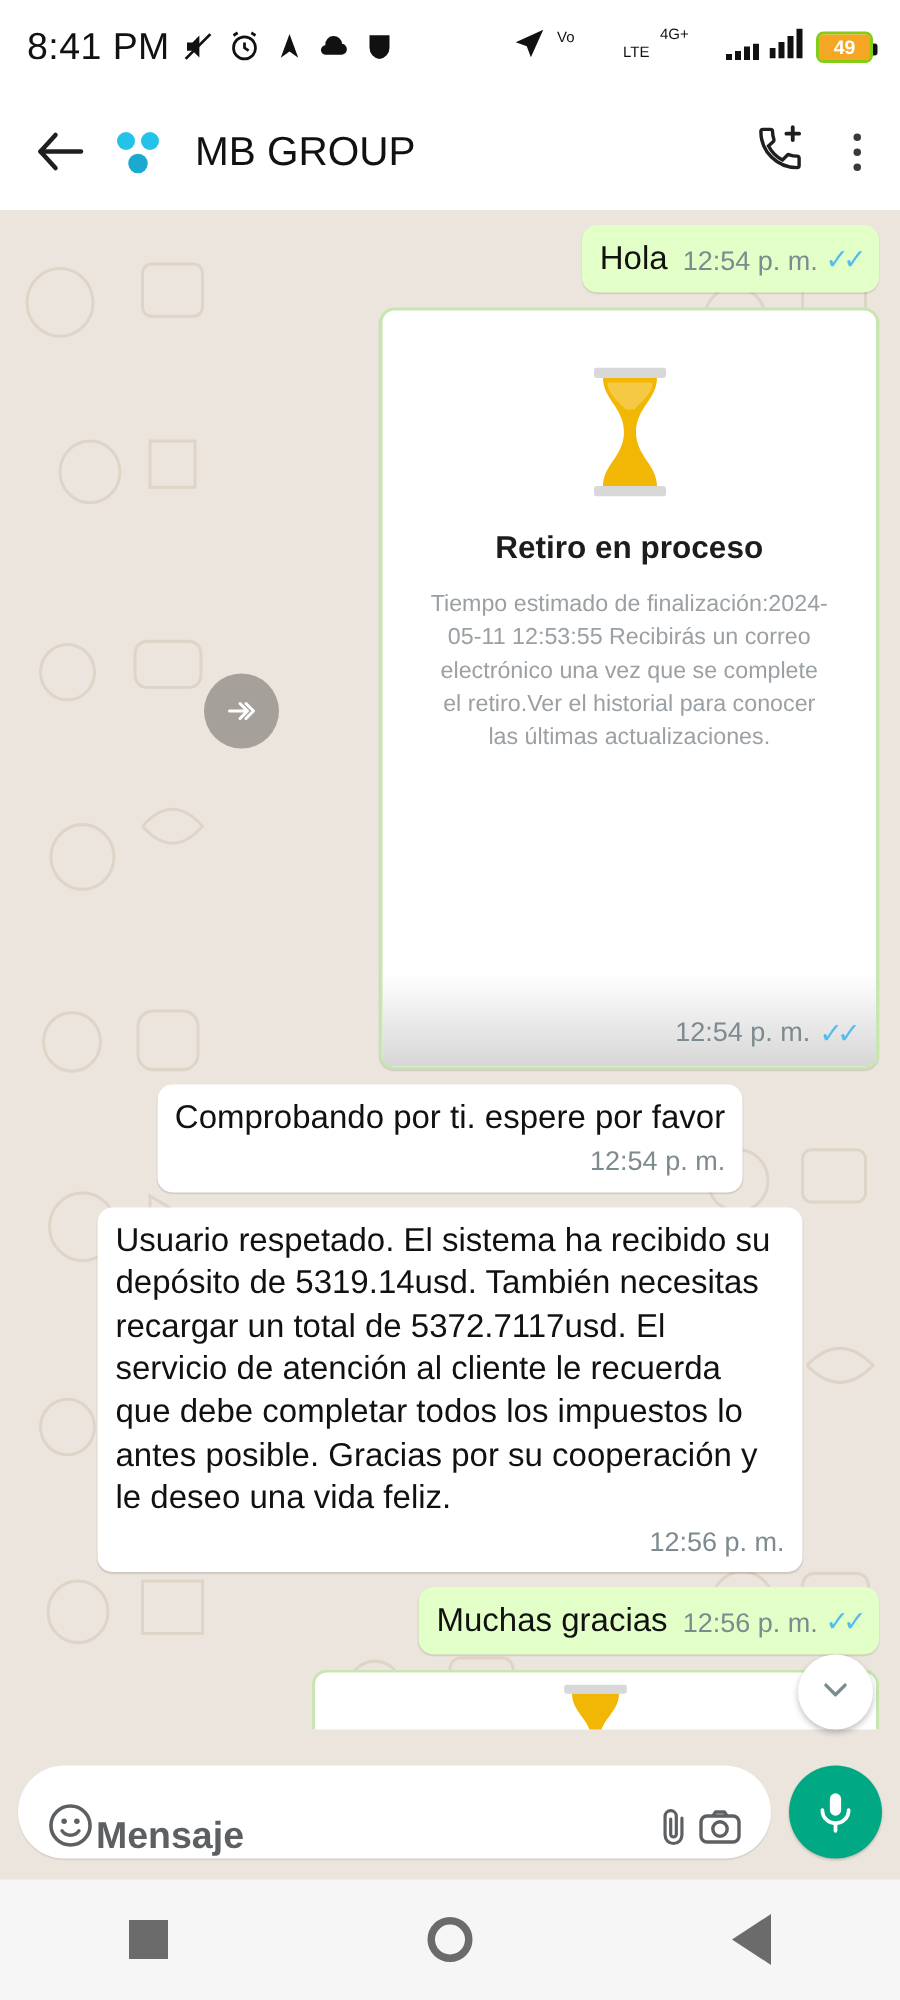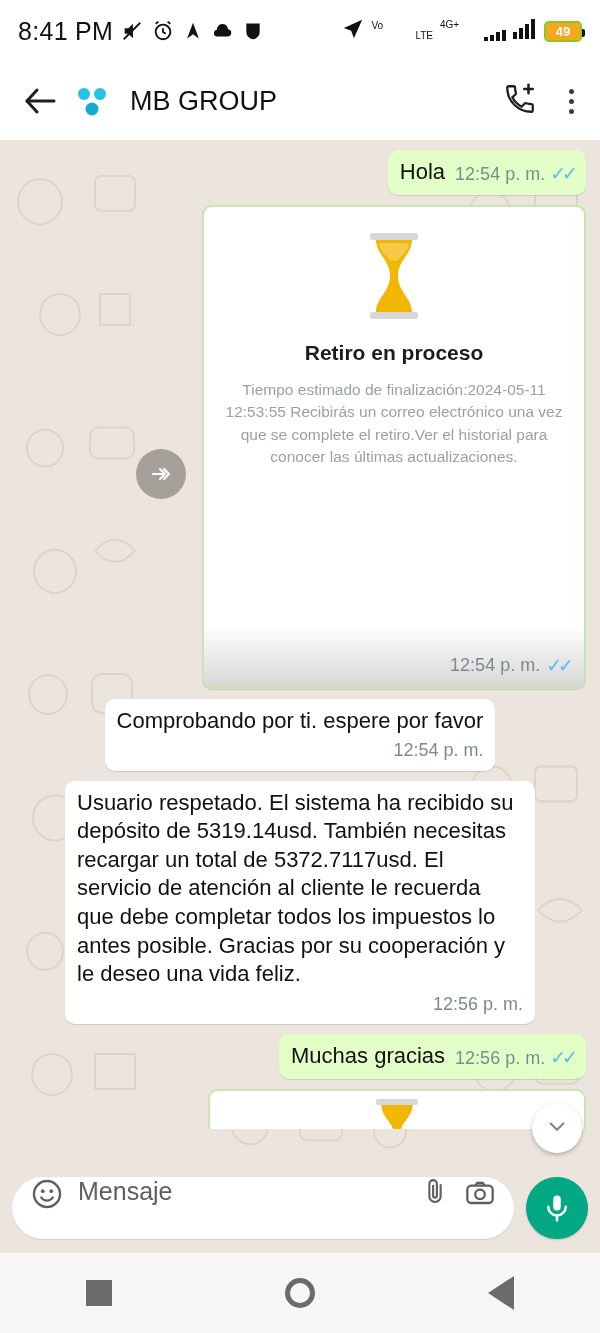--- a/index.html
+++ b/index.html
@@ -117,25 +117,25 @@
   .msg-text { flex: 1 1 auto; }
   .meta {
     display: inline-flex; align-items: center; gap: 5px;
     font-size: 18px; color: #7d8a8f; white-space: nowrap;
   }
   .ticks { color: #53bdeb; font-size: 19px; letter-spacing: -4px; }
 
   
   .row.card-row { justify-content: flex-end; position: relative; }
   .card-bubble {
-    width: 384px;
+    width: 333px;
     background: #ffffff;
     border: 2px solid #c8e6b0;
     border-radius: 10px;
-    padding: 0;
+    padding: 12px;
     position: relative;
     box-shadow: 0 1px 1px rgba(0,0,0,.13);
     overflow: hidden;
   }
   .card-inner { padding: 18px 20px 0 20px; text-align: center; height: 480px; }
   .hourglass { margin: 8px auto 18px auto; width: 64px; }
   .card-title { font-size: 21px; font-weight: 700; color: #1c1c1c; margin-bottom: 14px; }
   .card-amount { font-size: 31px; font-weight: 700; color: #111; margin-bottom: 18px; }
   .card-desc { font-size: 15.5px; color: #9aa0a4; line-height: 1.45; }
   .card-meta {
@@ -195,24 +195,24 @@
     flex: 0 0 auto;
     background: #ece5dd;
     padding: 10px 12px 14px 12px;
     display: flex; align-items: center; gap: 12px;
   }
   .input-pill {
     flex: 1 1 auto;
     height: 62px;
     background: #ffffff;
     border-radius: 34px;
-    display: flex; align-items: flex-start;
+    display: flex; align-items: flex-end;
     padding: 0 18px;
-    gap: 14px;
     box-shadow: 0 1px 1px rgba(0,0,0,.10);
+    font-weight: bold;
   }
   .placeholder { font-size: 25px; color: #5d6063; flex: 1 1 auto; }
   .mic-btn {
     width: 62px; height: 62px; border-radius: 50%;
     background: #00a884;
     display: flex; align-items: center; justify-content: center;
     box-shadow: 0 1px 2px rgba(0,0,0,.2);
   }
 
   

